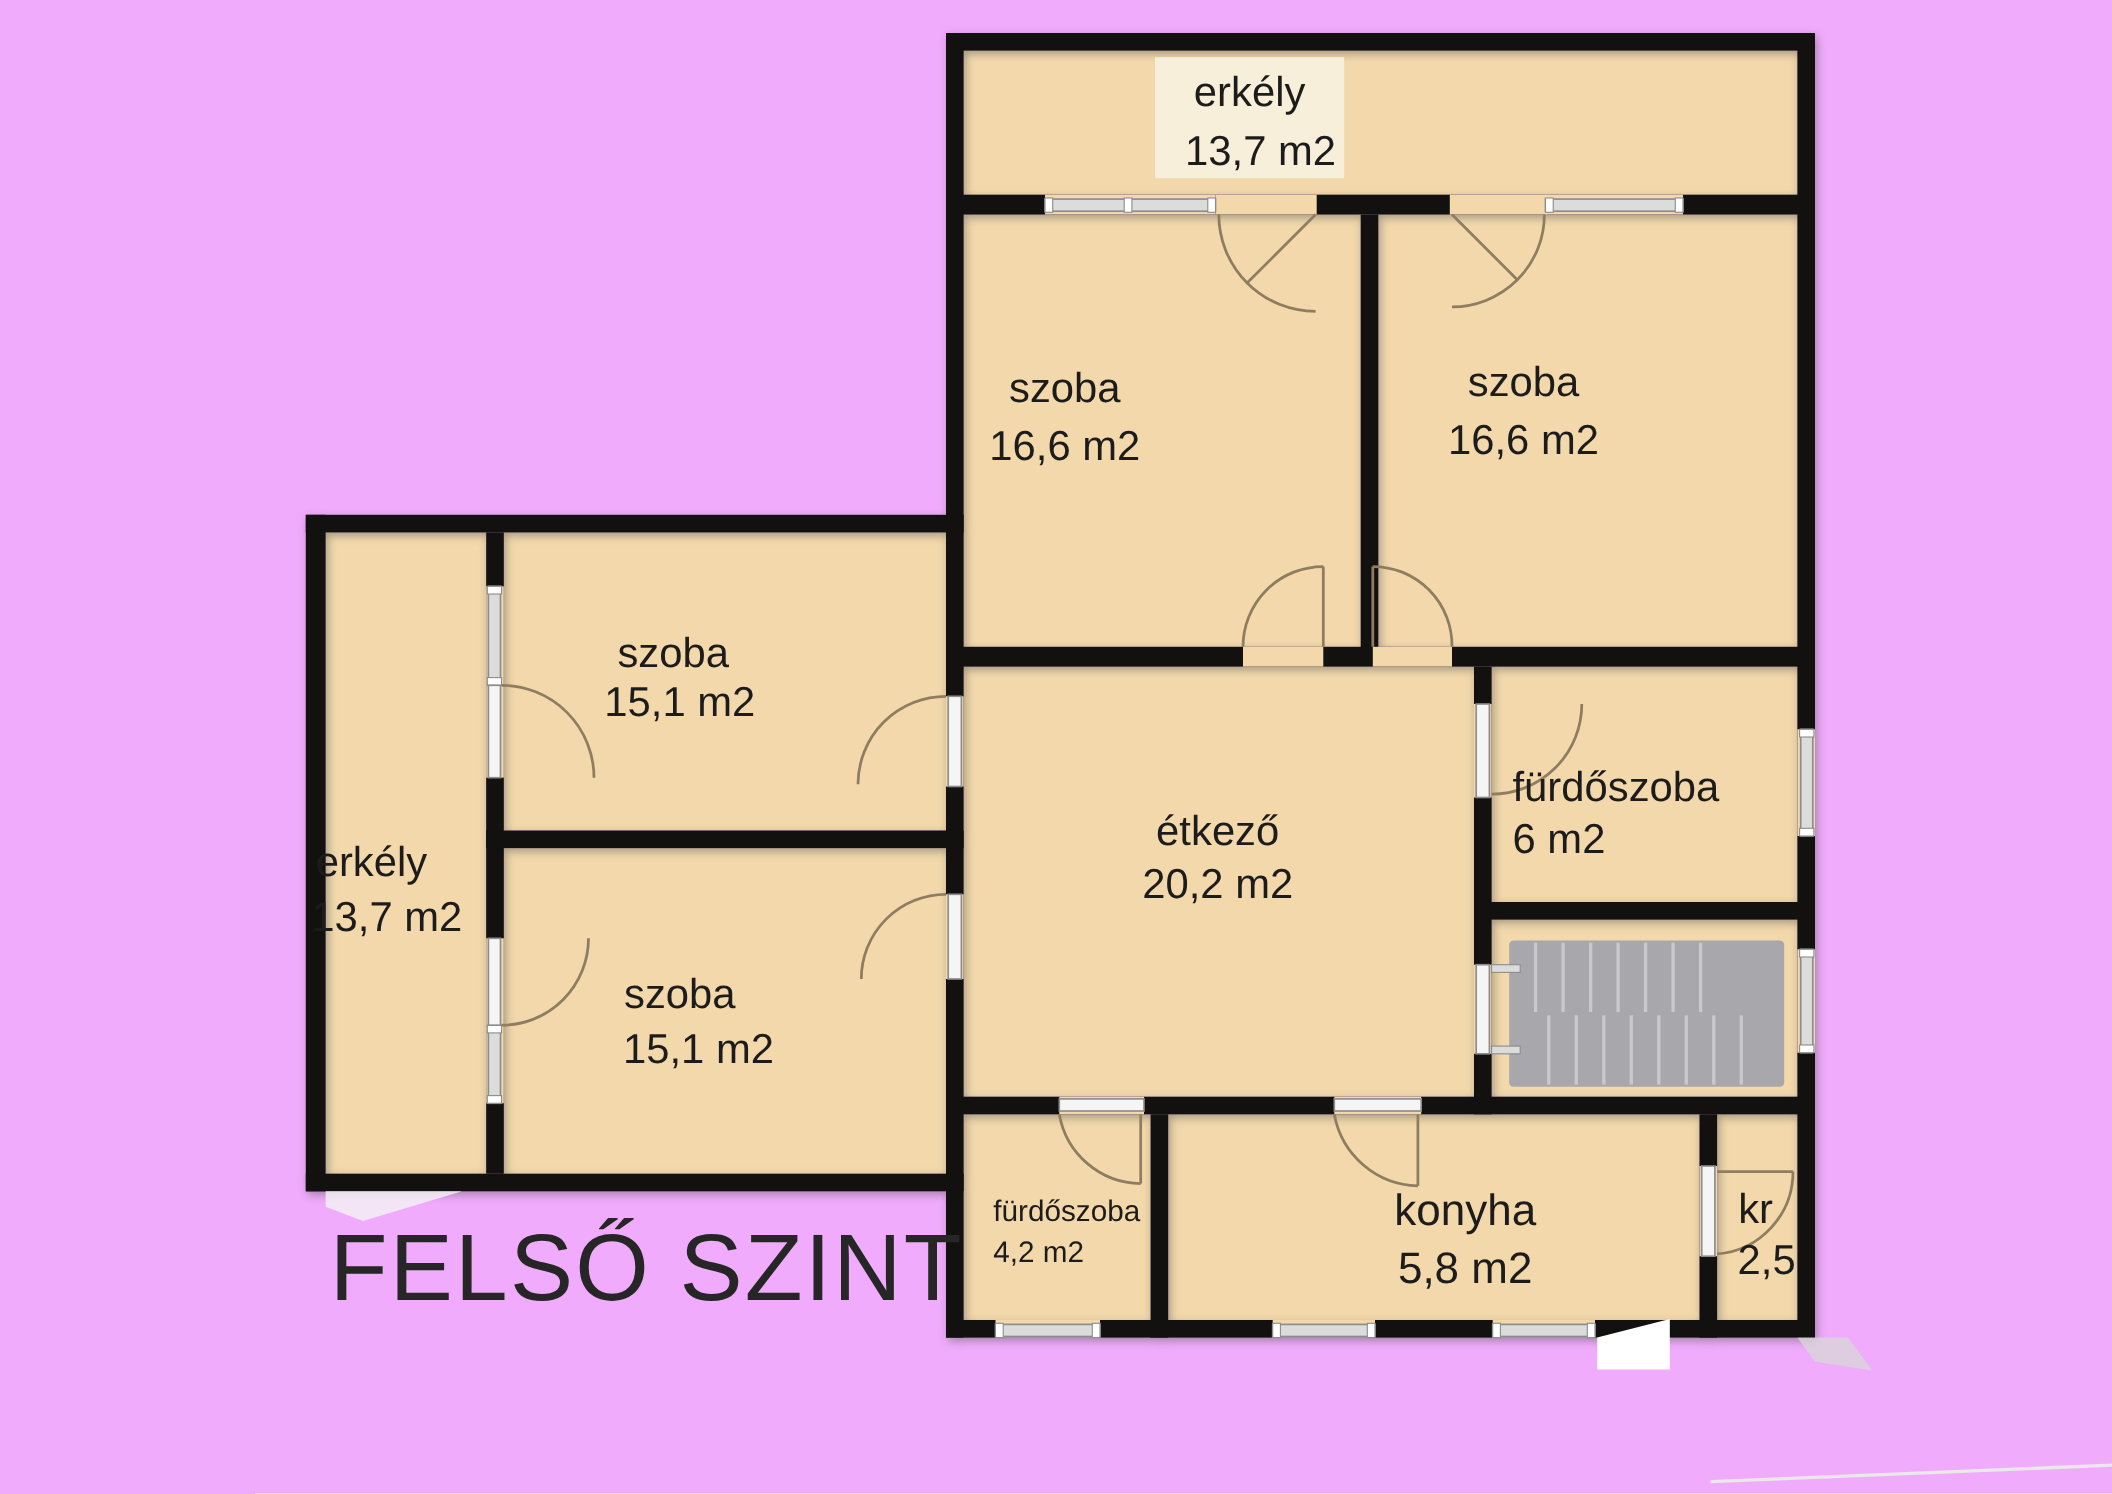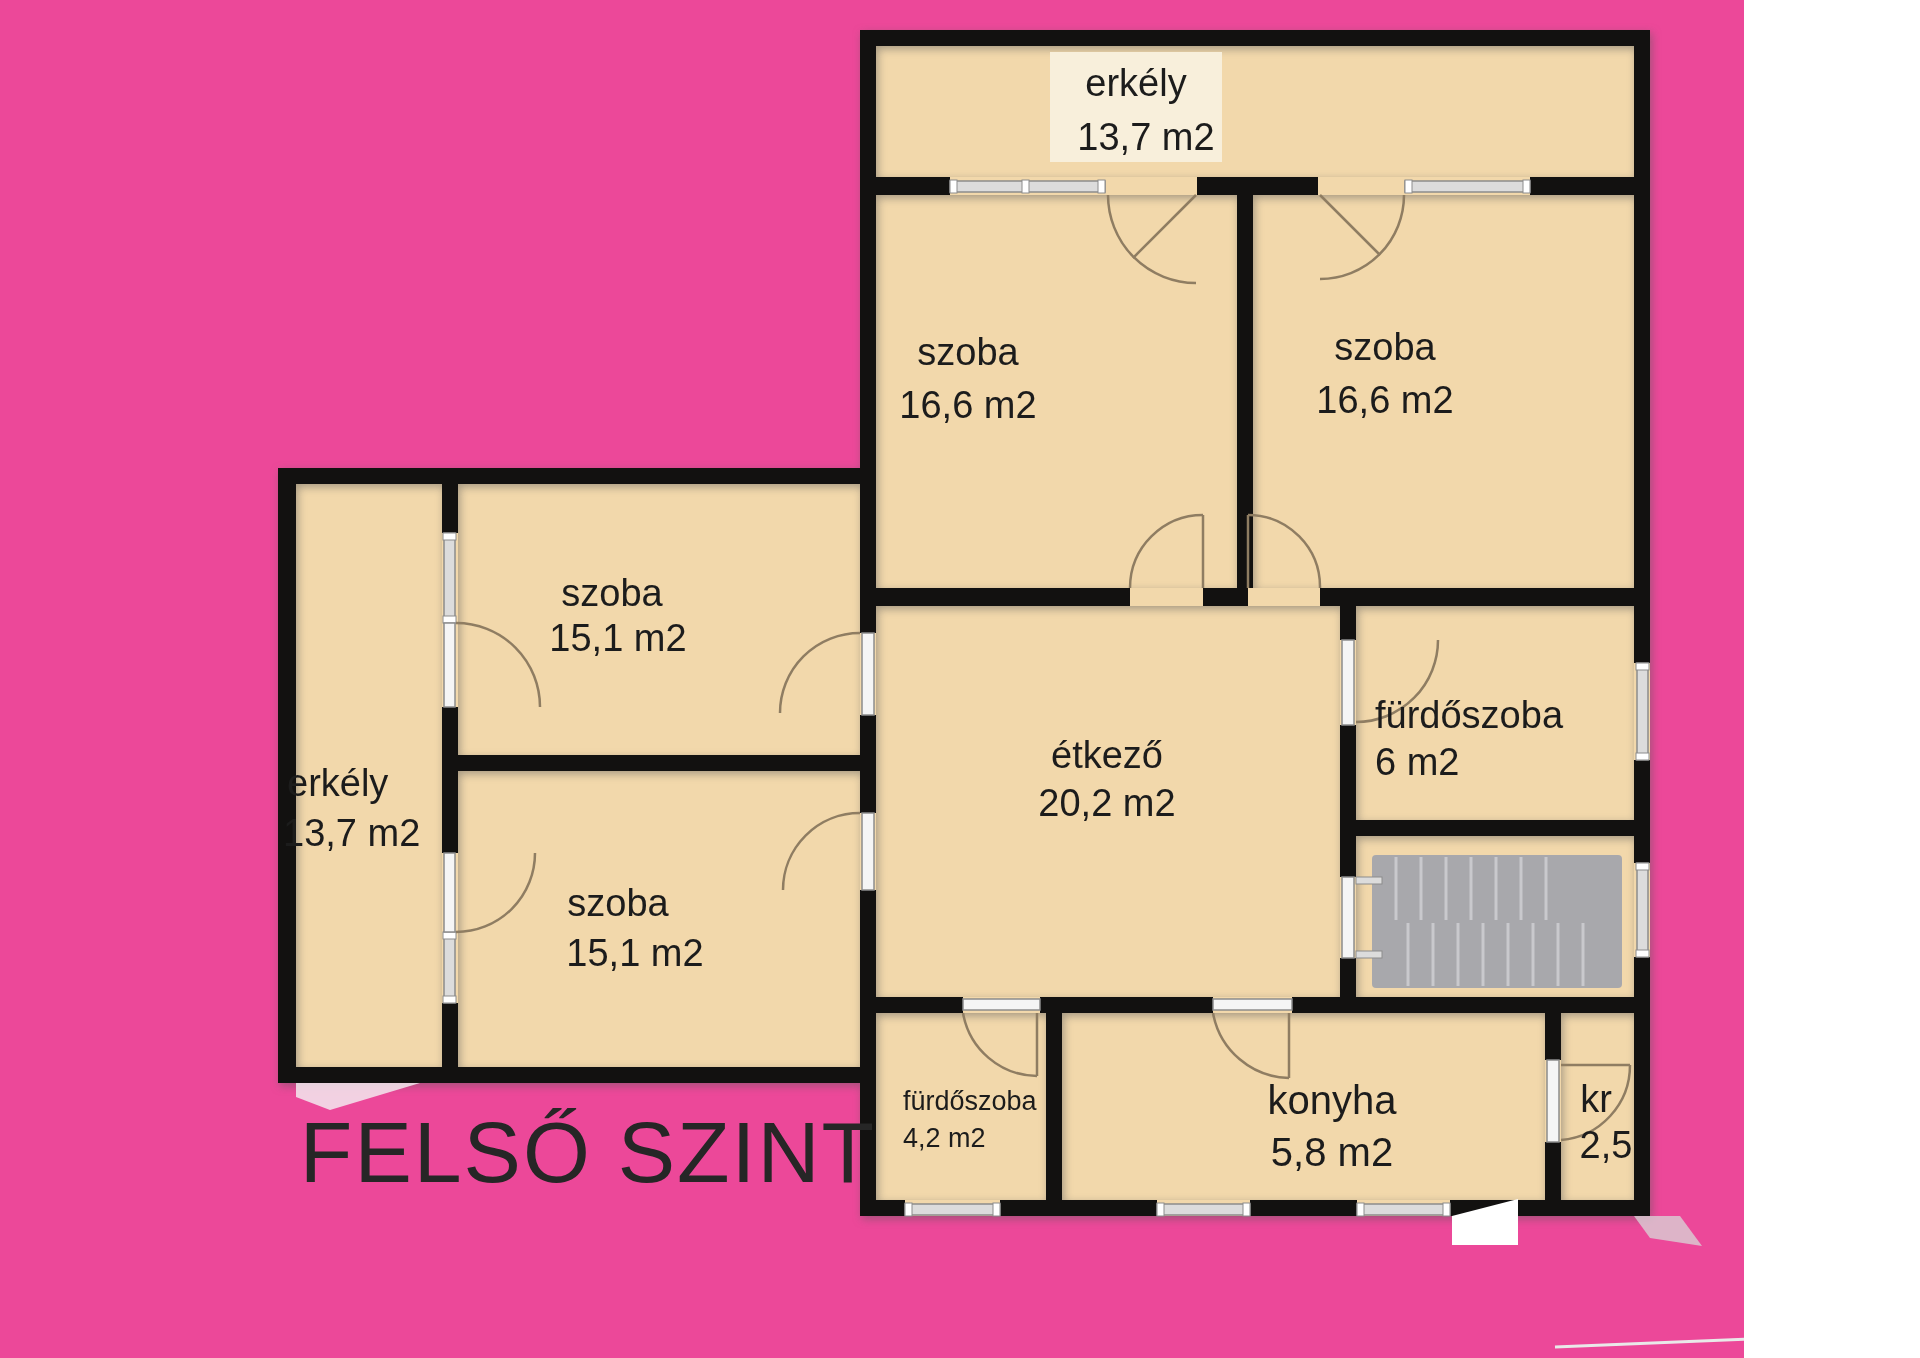--- a/index.html
+++ b/index.html
@@ -8,21 +8,21 @@
     --c-window:#dcdcdc;
     --c-window_frame:#8c8c8c;
     --c-door:#8f7d62;
     --c-stairs:#a8a8ac;
     --c-stairs_tread:#c9c9cd;
     --c-text:#1c1c1c;
     --c-label_box:#f8efdb;
     --c-shadow:#d8d8d8;
   }
   html,body{margin:0;padding:0;background:#fff;}
-  .canvas{position:relative;width:1744px;height:1358px;background:#ec4899;overflow:hidden;
+  .canvas{position:relative;width:1920px;height:1358px;background:#f0abfc;overflow:hidden;
           font-family:"Liberation Sans","DejaVu Sans",sans-serif;}
   svg{display:block;width:1920px;height:1358px;}
   .wall{fill:var(--c-wall);}
   .room{fill:var(--c-room);}
   .gap{fill:var(--c-room);}
   .win{fill:var(--c-window);stroke:var(--c-window_frame);stroke-width:1.5;}
   .wincap{fill:#ffffff;stroke:var(--c-window_frame);stroke-width:1;}
   .leaf{fill:#f5f5f5;stroke:var(--c-window_frame);stroke-width:1.5;}
   .arc{fill:none;stroke:var(--c-door);stroke-width:2.5;}
   .tick{fill:var(--c-window);stroke:var(--c-window_frame);stroke-width:1;}

